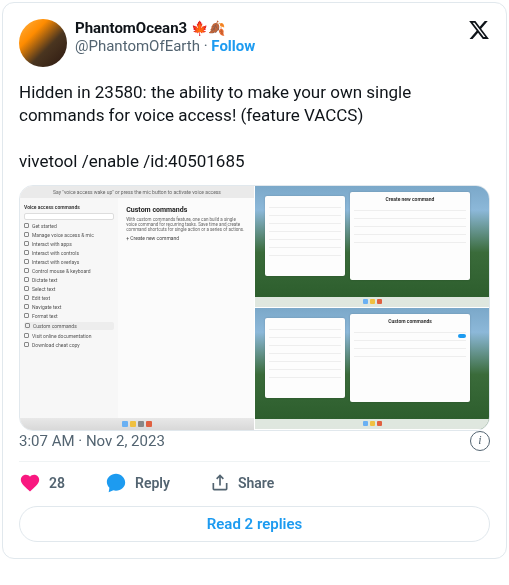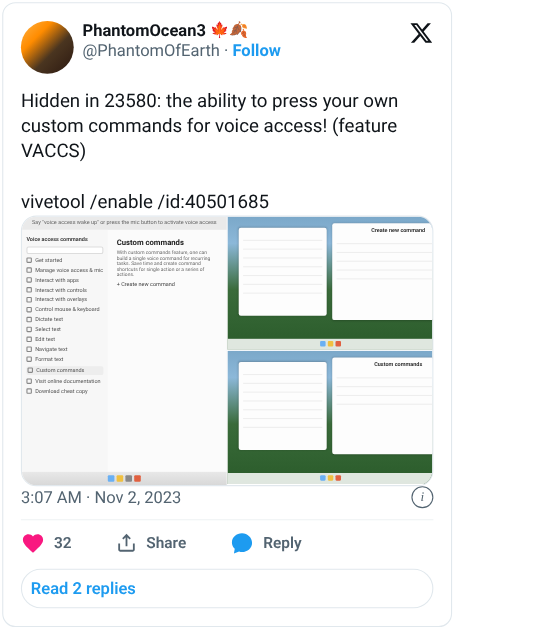--- a/index.html
+++ b/index.html
@@ -1,26 +1,26 @@
 <!DOCTYPE html>
 <html><head>
 <meta charset="utf-8">
 <style>
   * { box-sizing: border-box; margin: 0; padding: 0; }
   body { font-family: -apple-system, BlinkMacSystemFont, "Segoe UI", Roboto, Helvetica, Arial, sans-serif; background: #fff; width: 509px; height: 585px; overflow: hidden; }
-  .tweet-card { border: 1px solid #e1e8ed; border-radius: 12px; padding: 16px; width: 409px; margin: 2px; position: relative; }
+  .tweet-card { border: 1px solid #e1e8ed; border-radius: 12px; padding: 16px; width: 505px; margin: 2px; position: relative; }
   .header { display: flex; align-items: flex-start; gap: 8px; }
   .avatar { width: 48px; height: 48px; border-radius: 50%; background: linear-gradient(135deg, #ffb347 0%, #ff8c00 30%, #4a3520 60%, #2c1810 100%); flex-shrink: 0; }
   .names { display: flex; flex-direction: column; line-height: 1.2; }
   .display-name { font-weight: 700; font-size: 15px; color: #0f1419; display: flex; align-items: center; gap: 4px; }
   .handle-line { font-size: 15px; color: #536471; }
   .handle-line a { color: #1d9bf0; text-decoration: none; font-weight: bold; }
   .x-logo { margin-left: auto; width: 22px; height: 22px; }
   .body-text { margin-top: 14px; font-size: 17px; line-height: 1.35; color: #0f1419; white-space: pre-wrap; }
-  .media { border: 1px solid #e1e8ed; border-radius: 14px; overflow: hidden; display: flex; height: 246px; }
+  .media { margin-top: 12px; border: 1px solid #e1e8ed; border-radius: 14px; overflow: hidden; display: flex; height: 246px; }
   .media-left { flex: 1; background: #f4f4f4; border-right: 1px solid #fff; display: flex; flex-direction: column; }
   .media-right { flex: 1; display: flex; flex-direction: column; }
   .topbar { background: #eaeaea; height: 12px; font-size: 5px; color: #666; display: flex; align-items: center; justify-content: center; padding: 0 4px; }
   .pane { flex: 1; display: flex; background: #fbfbfb; }
   .sidebar { width: 42%; background: #f7f7f7; padding: 6px 4px; font-size: 5px; color: #555; display: flex; flex-direction: column; gap: 3px; }
   .sidebar .srch { background: #fff; border: 1px solid #ddd; border-radius: 2px; height: 7px; }
   .sidebar .item { display: flex; gap: 3px; align-items: center; }
   .sidebar .item.sel { background: #ededed; border-radius: 2px; padding: 1px; }
   .sidebar .ic { width: 5px; height: 5px; border: 0.5px solid #888; border-radius: 1px; }
   .main { flex: 1; padding: 8px; }
@@ -45,21 +45,21 @@
   .rshot .tb span { width: 5px; height: 5px; background: #6ab0f3; border-radius: 1px; }
   .rshot .tb span:nth-child(2){background:#f0c040}
   .rshot .tb span:nth-child(3){background:#e06040}
   .timestamp { font-size: 15px; color: #536471; display: flex; align-items: center; justify-content: space-between; }
   .info-icon { width: 20px; height: 20px; border: 1.5px solid #536471; border-radius: 50%; display: flex; align-items: center; justify-content: center; font-size: 12px; color: #536471; font-family: Georgia, serif; font-style: italic; }
   .divider { height: 1px; background: #eff3f4; margin: 10px 0; }
   .actions { display: flex; align-items: center; gap: 40px; font-size: 14px; color: #536471; font-weight: 600; }
   .action { display: flex; align-items: center; gap: 8px; cursor: pointer; }
   .heart { color: #f91880; }
   .reply-ic { color: #1d9bf0; }
-  .read-replies { margin-top: 12px; border: 1px solid #e1e8ed; border-radius: 9999px; padding: 8px; text-align: left; color: #1d9bf0; font-weight: 600; font-size: 15px; cursor: pointer; }
+  .read-replies { margin-top: 12px; border: 1px solid #e1e8ed; border-radius: 9999px; padding: 8px; text-align: center; color: #1d9bf0; font-weight: 600; font-size: 15px; cursor: pointer; }
   .emoji { font-size: 14px; }
 </style>
 </head>
 <body>
 
 <div class="tweet-card">
 
   <div class="header">
     <div class="avatar"></div>
     <div class="names">
@@ -70,21 +70,21 @@
       <div class="handle-line">
         <span>@PhantomOfEarth</span>
         · <a href="#">Follow</a>
       </div>
     </div>
     <svg class="x-logo" viewBox="0 0 24 24" fill="#0f1419">
         <path d="M18.244 2.25h3.308l-7.227 8.26 8.502 11.24H16.17l-5.214-6.817L4.99 21.75H1.68l7.73-8.835L1.254 2.25H8.08l4.713 6.231zm-1.161 17.52h1.833L7.084 4.126H5.117z"></path>
       </svg>
   </div>
 
-  <div class="body-text">Hidden in 23580: the ability to press your own custom commands for voice access! (feature VACCS)
+  <div class="body-text">Hidden in 23580: the ability to make your own single commands for voice access! (feature VACCS)
 
 vivetool /enable /id:40501685</div>
 
   <div class="media">
     <div class="media-left">
       <div class="topbar">Say "voice access wake up" or press the mic button to activate voice access</div>
       <div class="pane">
         <div class="sidebar">
           <div style="font-size:5px;font-weight:600;color:#333">Voice access commands</div>
           <div class="srch"></div>
@@ -214,31 +214,31 @@
     <span class="info-icon">i</span>
   </div>
 
   <div class="divider"></div>
 
   <div class="actions">
     <div class="action">
       <svg width="22" height="22" viewBox="0 0 24 24" class="heart">
           <path fill="#f91880" d="M12 21.35l-1.45-1.32C5.4 15.36 2 12.28 2 8.5 2 5.42 4.42 3 7.5 3c1.74 0 3.41.81 4.5 2.09C13.09 3.81 14.76 3 16.5 3 19.58 3 22 5.42 22 8.5c0 3.78-3.4 6.86-8.55 11.54L12 21.35z"></path>
         </svg>
-      <span>32</span>
+      <span>28</span>
+    </div>
+    <div class="action">
+      <svg width="22" height="22" viewBox="0 0 24 24" class="reply-ic">
+          <path fill="#1d9bf0" d="M12 2C6.48 2 2 6.03 2 11c0 2.4 1.06 4.6 2.8 6.22L4 22l5.1-2.04C10.03 20.3 11 20.5 12 20.5c5.52 0 10-4.03 10-9S17.52 2 12 2z"></path>
+        </svg>
+      <span>Reply</span>
     </div>
     <div class="action">
       <svg width="20" height="20" viewBox="0 0 24 24" fill="none" stroke="#536471" stroke-width="2">
           <path d="M4 12v7a1 1 0 001 1h14a1 1 0 001-1v-7M12 3v12M8 7l4-4 4 4"></path>
         </svg>
       <span>Share</span>
     </div>
-    <div class="action">
-      <svg width="22" height="22" viewBox="0 0 24 24" class="reply-ic">
-          <path fill="#1d9bf0" d="M12 2C6.48 2 2 6.03 2 11c0 2.4 1.06 4.6 2.8 6.22L4 22l5.1-2.04C10.03 20.3 11 20.5 12 20.5c5.52 0 10-4.03 10-9S17.52 2 12 2z"></path>
-        </svg>
-      <span>Reply</span>
-    </div>
   </div>
 
   <div class="read-replies">Read 2 replies</div>
 
 </div>
 
 </body></html>

